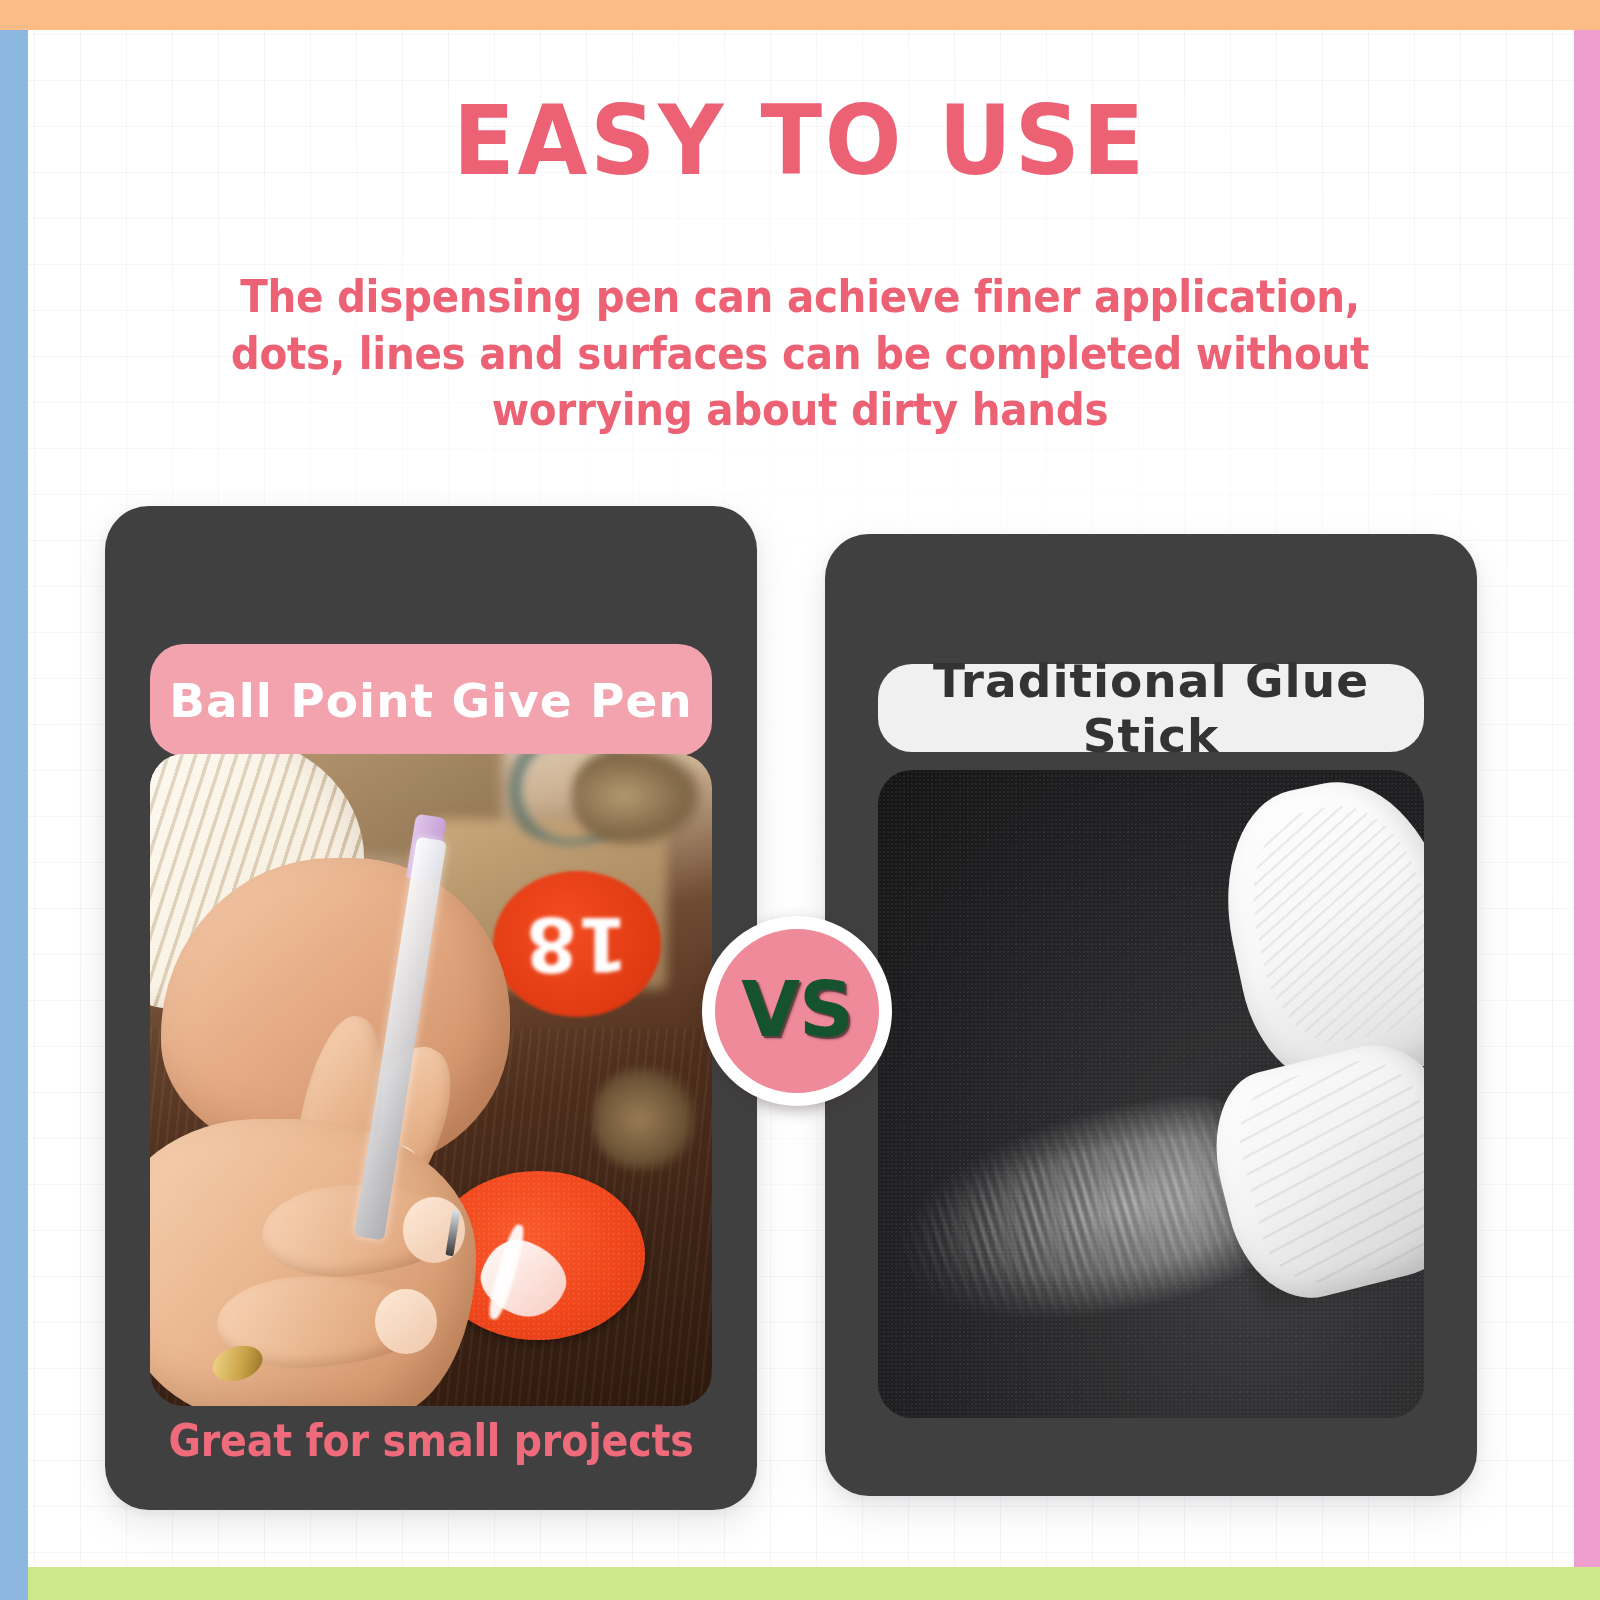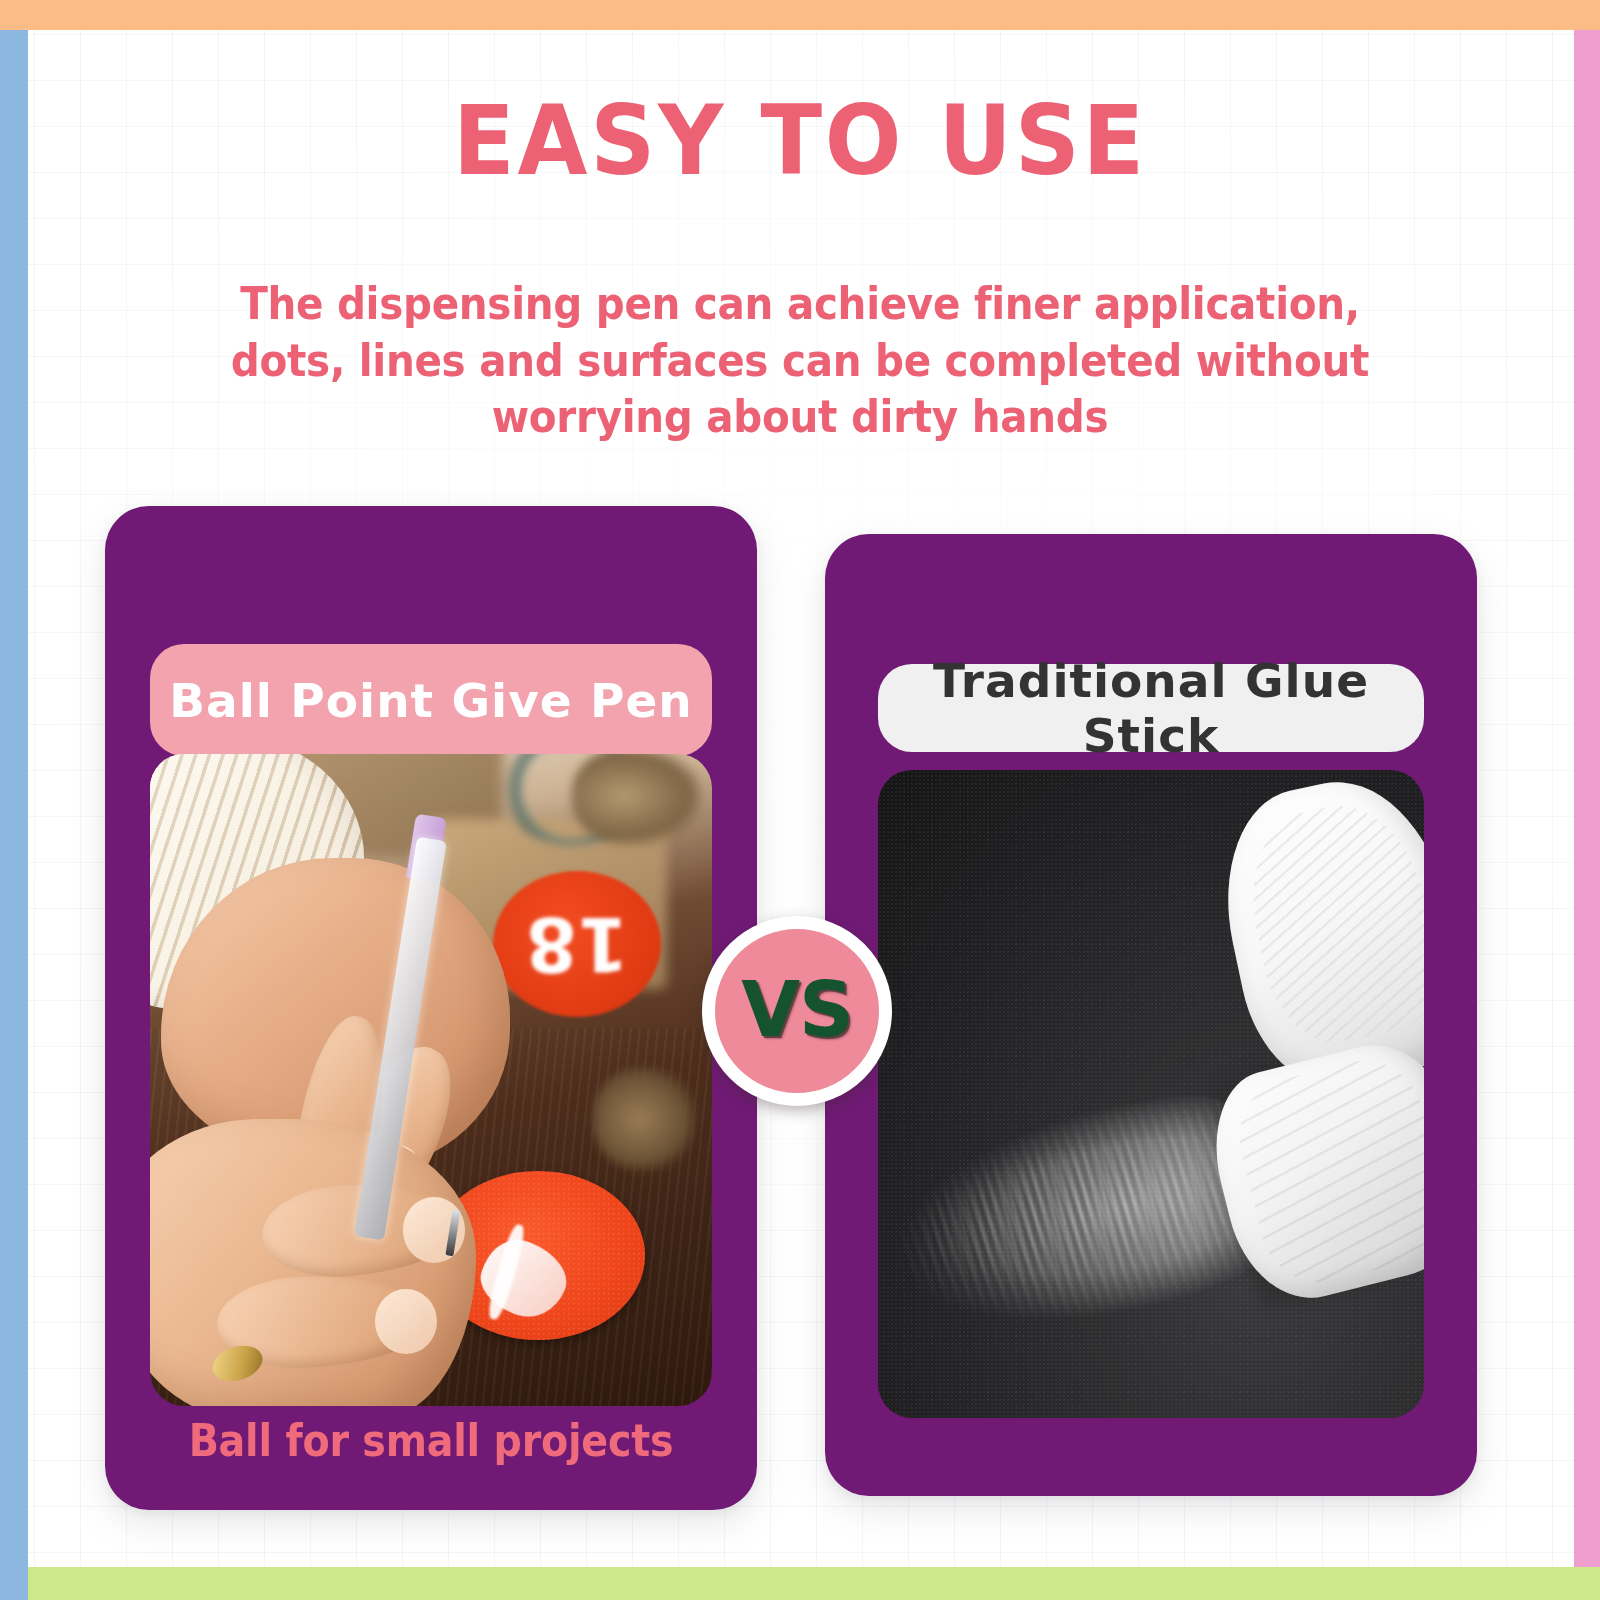--- a/index.html
+++ b/index.html
@@ -59,34 +59,34 @@
     font-size: 96px;
     letter-spacing: 3px;
     line-height: 1.0;
     transform: scaleX(0.94);
   }
 
   .subtitle {
     position: absolute;
     left: 50%;
     transform: translateX(-50%);
-    top: 276px;
+    top: 269px;
     width: 1180px;
     text-align: center;
     font-family: "DejaVu Sans Condensed", "DejaVu Sans", sans-serif;
     font-weight: 600;
     font-size: 45px;
     line-height: 1.26;
     letter-spacing: -0.3px;
   }
 
   
   .card {
     position: absolute;
-    background: #701a75;
+    background: #404040;
     border-radius: 44px;
     box-shadow: 0 14px 34px rgba(120,120,130,0.17), 0 3px 10px rgba(120,120,130,0.10);
     overflow: hidden;
   }
   .card-left  { left: 105px; top: 506px;  width: 652px;  height: 1004px; }
   .card-right { left: 825px; top: 534px;  width: 652px;  height: 962px;  }
 
   .banner {
     position: absolute;
     left: 50%;
@@ -446,21 +446,21 @@
         <div class="ring"></div>
 
         <div class="pen-cap"></div>
         <div class="pen-body"></div>
         <div class="pen-tip"></div>
         <div class="glue-mark"></div>
         <div class="glue-stroke"></div>
       </div>
     </div>
 
-    <div class="caption" style="color:#EF6B7C">Ball for small projects</div>
+    <div class="caption" style="color:#EF6B7C">Great for small projects</div>
   </div>
 
   <div class="card card-right">
 
     <div class="banner banner-right" style="background:#F0F0F0">
       <span style="color:#333333">Traditional Glue Stick</span>
     </div>
 
     <div class="photo photo-right">
       <div class="ph-r">

